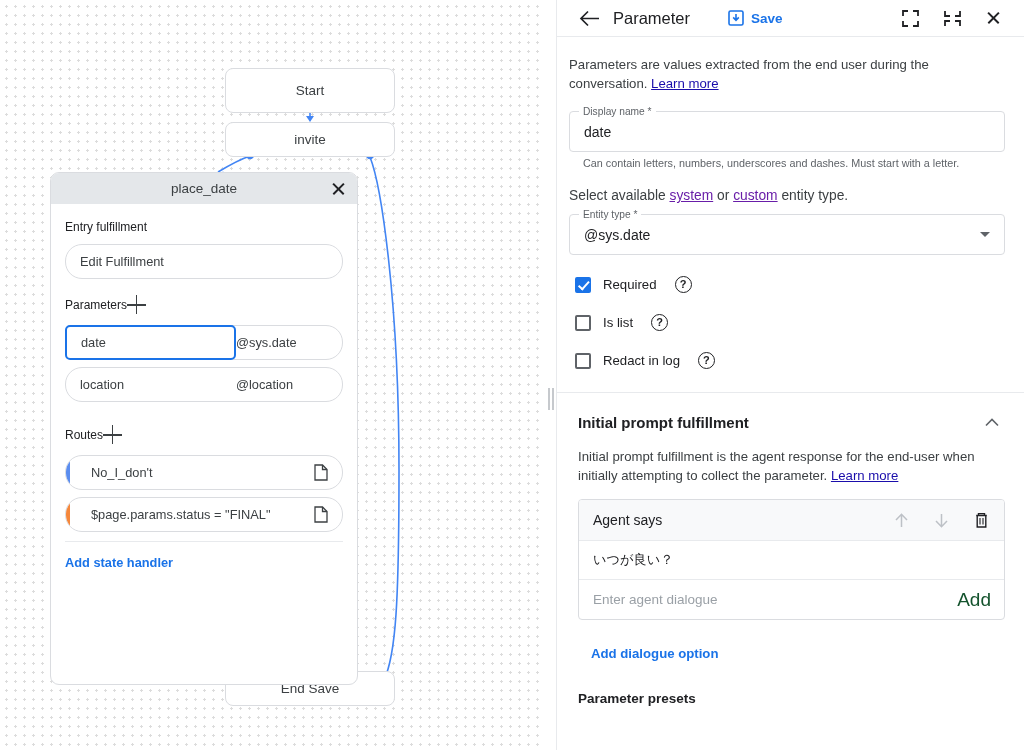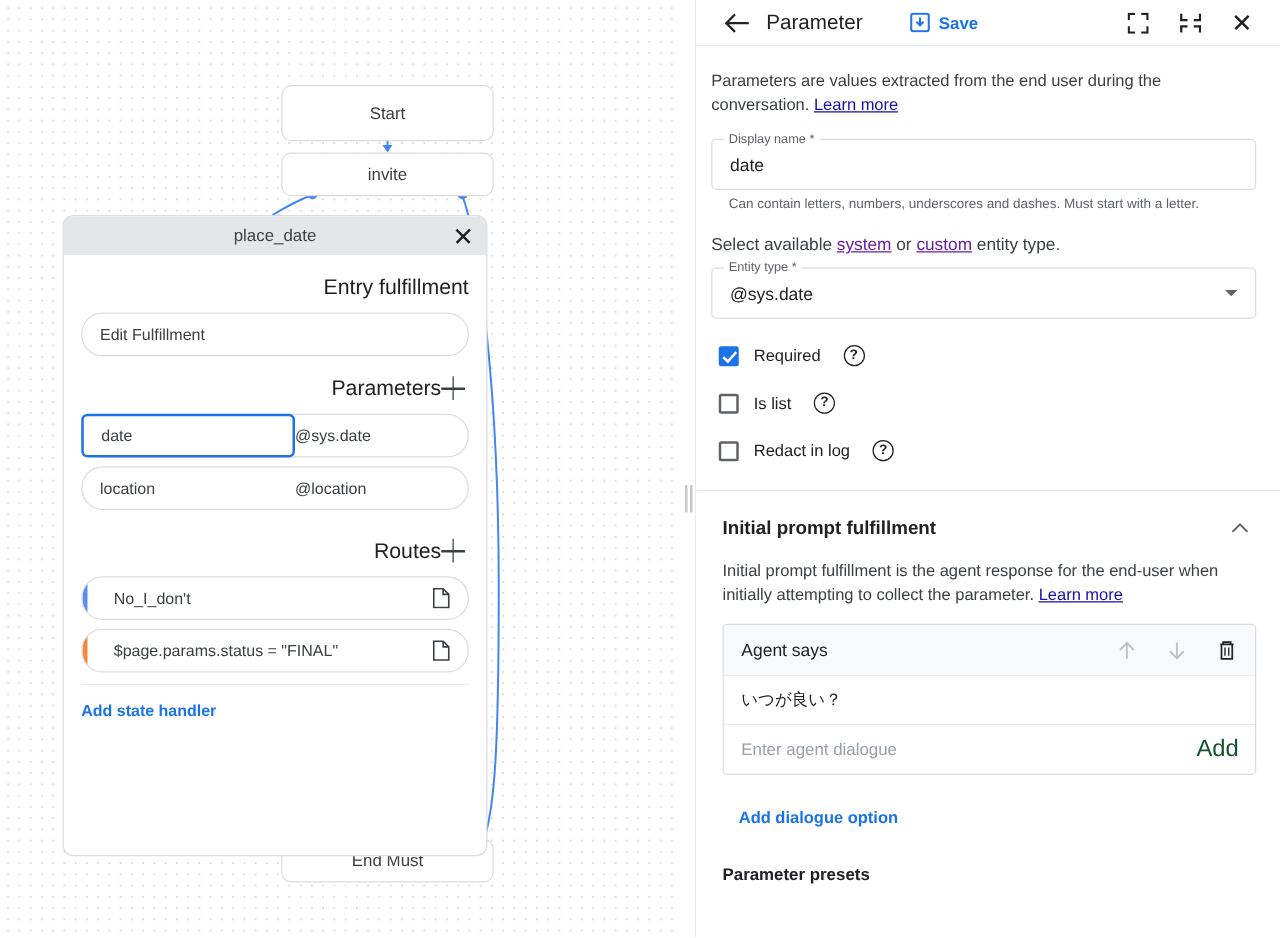--- a/index.html
+++ b/index.html
@@ -30,21 +30,21 @@
     border-radius: 8px;
     display: flex; align-items: center; justify-content: center;
     font-size: 13.5px; color: #3c4043;
   }
   #node-start { left: 225px; top: 68px; width: 170px; height: 45px; }
   #node-invite { left: 225px; top: 122px; width: 170px; height: 35px; }
   #node-endflow { left: 225px; top: 671px; width: 170px; height: 35px; }
 
   
   #flow-card {
-    position: absolute; left: 50px; top: 172px; width: 340px; height: 513px;
+    position: absolute; left: 50px; top: 172px; width: 308px; height: 513px;
     background: #ffffff;
     border: 1px solid #dadce0;
     border-radius: 9px;
     overflow: hidden;
     box-shadow: 0 0 0 0 rgba(0,0,0,0);
   }
   #card-header {
     position: relative; height: 31px; background: #e4e7ea;
     display: flex; align-items: center; justify-content: center;
   }
@@ -57,22 +57,22 @@
   .x-glyph { position: relative; width: 15px; height: 15px; }
   .x-glyph::before, .x-glyph::after {
     content: ""; position: absolute; left: 0; top: 7px; width: 15px; height: 1.7px;
     background: #202124;
   }
   .x-glyph::before { transform: rotate(45deg); }
   .x-glyph::after  { transform: rotate(-45deg); }
 
   .card-body { padding: 0 14px; }
   .sec-title {
-    font-size: 17px; color: #202124; padding: 16px 0 10px 0;
-    display: flex; align-items: center; justify-content: flex-end; margin-left: 44px;
+    font-size: 12px; color: #202124; padding: 16px 0 10px 0;
+    display: flex; align-items: center; justify-content: flex-start;
   }
   .plus-btn {
     width: 20px; height: 20px; position: relative; cursor: pointer; margin-right: 2px;
   }
   .plus-btn::before, .plus-btn::after {
     content: ""; position: absolute; background: #3c4043;
   }
   .plus-btn::before { left: 0; top: 9px; width: 19px; height: 1.7px; }
   .plus-btn::after  { top: 0; left: 8.6px; width: 1.7px; height: 19px; }
 
@@ -237,21 +237,21 @@
       <path d="M249,695 l-7,-3.6 l0.8,7.6 z" fill="#80868b"></path>
     </svg>
 
     <div class="node" id="node-start">
       <span>Start</span>
     </div>
     <div class="node" id="node-invite">
       <span>invite</span>
     </div>
     <div class="node" id="node-endflow">
-      <span>End Must</span>
+      <span>End Save</span>
     </div>
 
     <div id="flow-card">
       <div id="card-header">
         <span id="card-title">place_date</span>
         <span id="card-close">
             <i class="x-glyph"></i>
           </span>
       </div>
 

